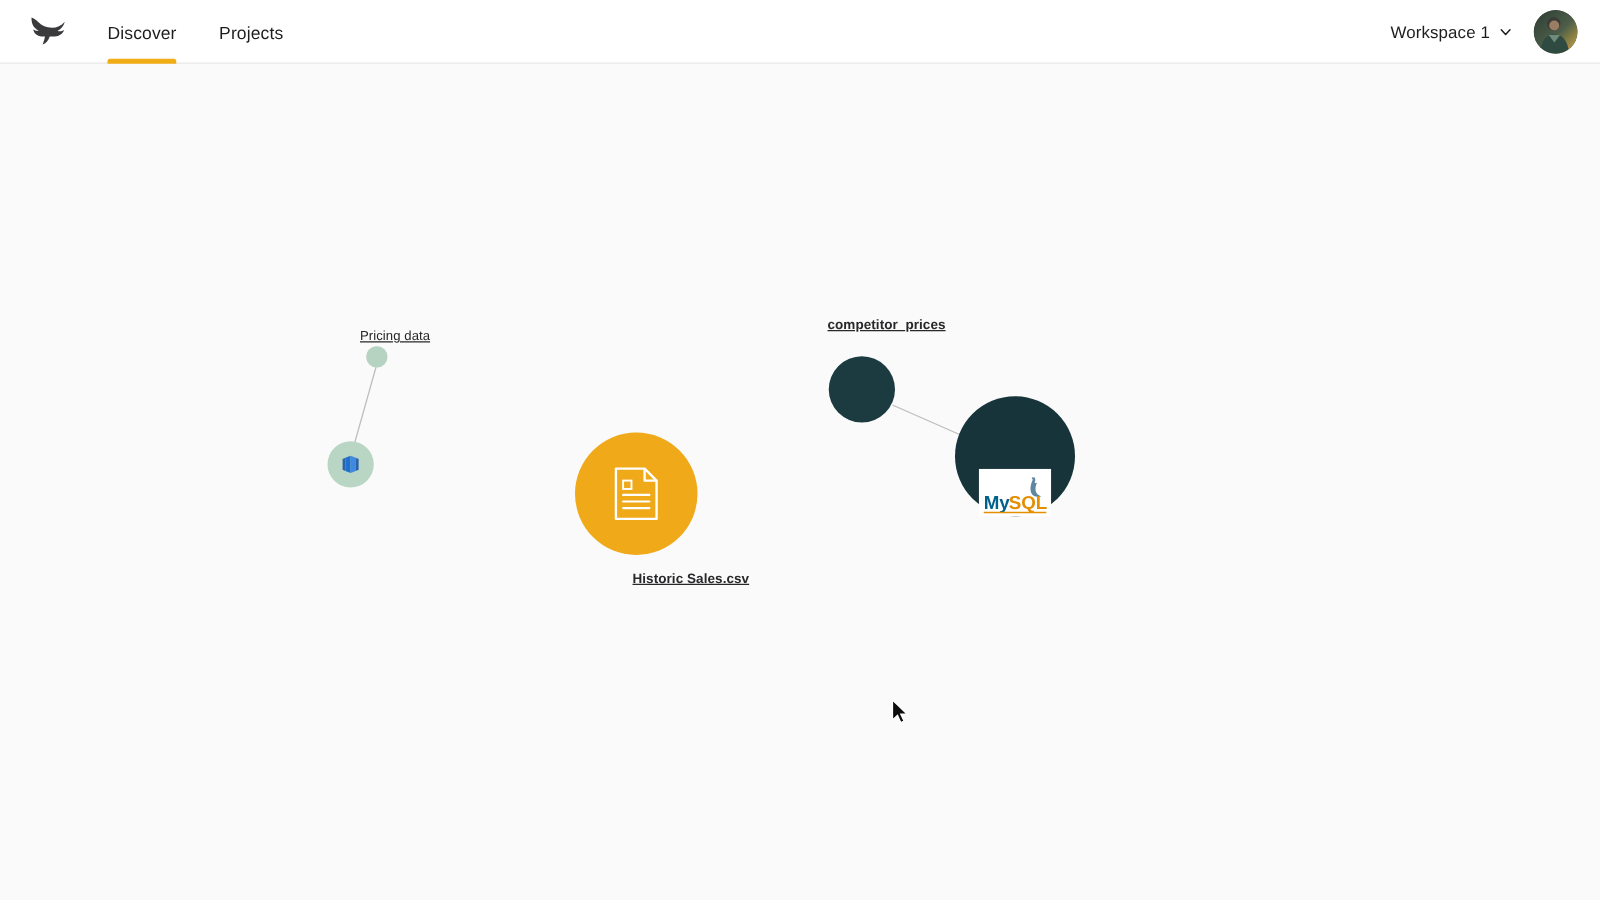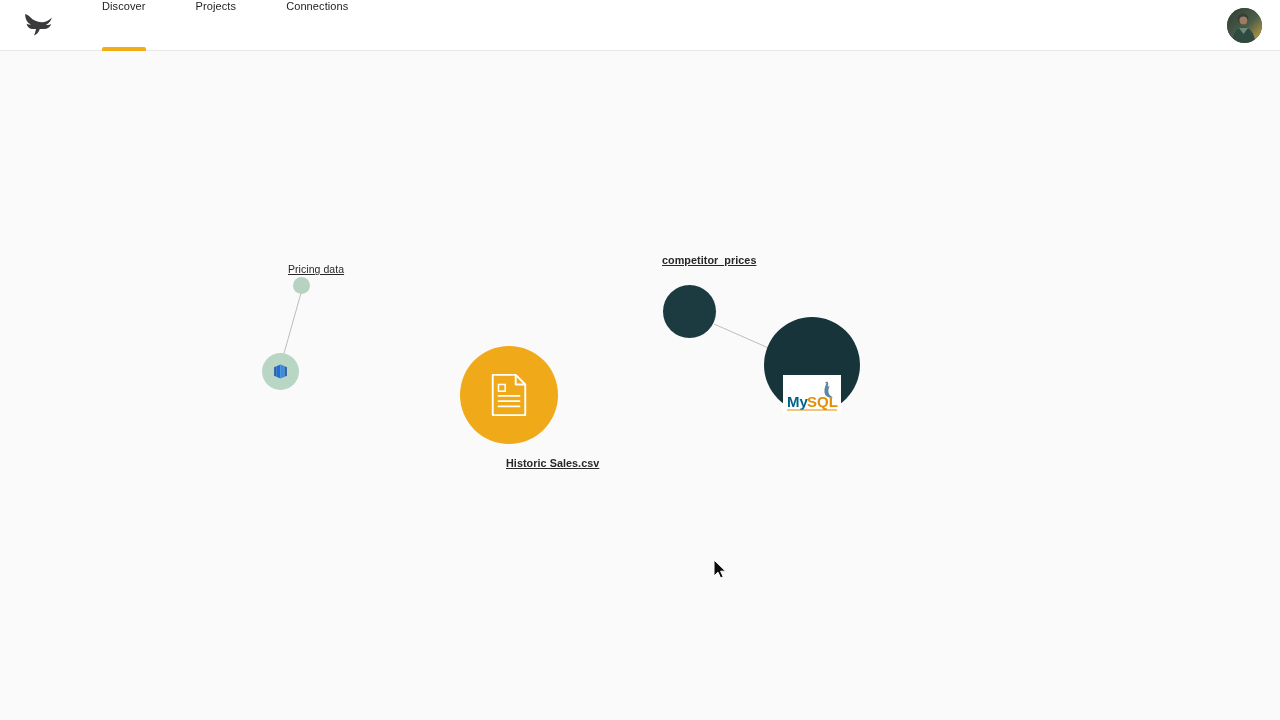--- a/index.html
+++ b/index.html
@@ -47,28 +47,28 @@
     height: 51px;
     display: flex;
     align-items: center;
     gap: 0;
   }
 
   .nav-item {
     position: relative;
     height: 51px;
     display: flex;
+    align-items: center;
     padding: 0 0;
     margin-right: 34px;
-    font-size: 11px;
+    font-size: 14px;
     color: #1d1d1f;
     letter-spacing: 0.1px;
     cursor: pointer;
     white-space: nowrap;
-    margin-left: 16px;
   }
   .nav-item.active::after {
     content: "";
     position: absolute;
     left: 0;
     right: 0;
     bottom: 0;
     height: 4px;
     border-radius: 2px 2px 0 0;
     background: #f0ad16;
@@ -282,25 +282,28 @@
     </svg>
   </div>
 
   <nav class="nav">
     <div class="nav-item active">
       <span>Discover</span>
     </div>
     <div class="nav-item">
       <span>Projects</span>
     </div>
-    <div class="nav-item">
-      <span>Connections</span>
-    </div>
   </nav>
 
+  <div class="ws-wrap">
+    <span class="ws-label">Workspace 1</span>
+    <svg class="chev" viewBox="0 0 12 12">
+      <path d="M2.2 4.2 L6 8.2 L9.8 4.2" fill="none" stroke="#1d1d1f" stroke-width="1.3" stroke-linecap="round" stroke-linejoin="round"></path>
+    </svg>
+  </div>
 
   <div class="avatar">
     <svg width="35" height="35" viewBox="0 0 35 35">
       <defs>
         <clipPath id="avclip">
             <circle cx="17.5" cy="17.5" r="17.5"></circle>
           </clipPath>
         <linearGradient id="avbg" x1="0" y1="0" x2="1" y2="1">
           <stop offset="0%" stop-color="#2d3b33"></stop>
           <stop offset="55%" stop-color="#4c5e49"></stop>

